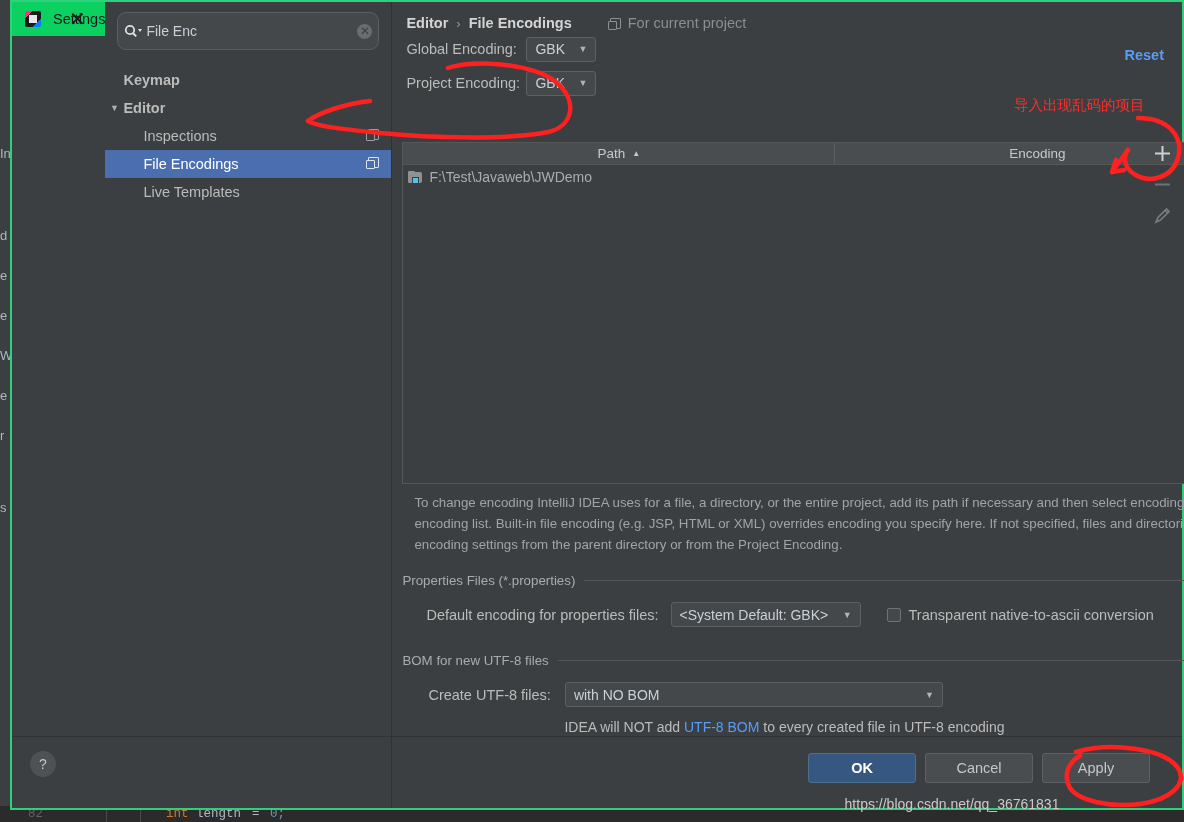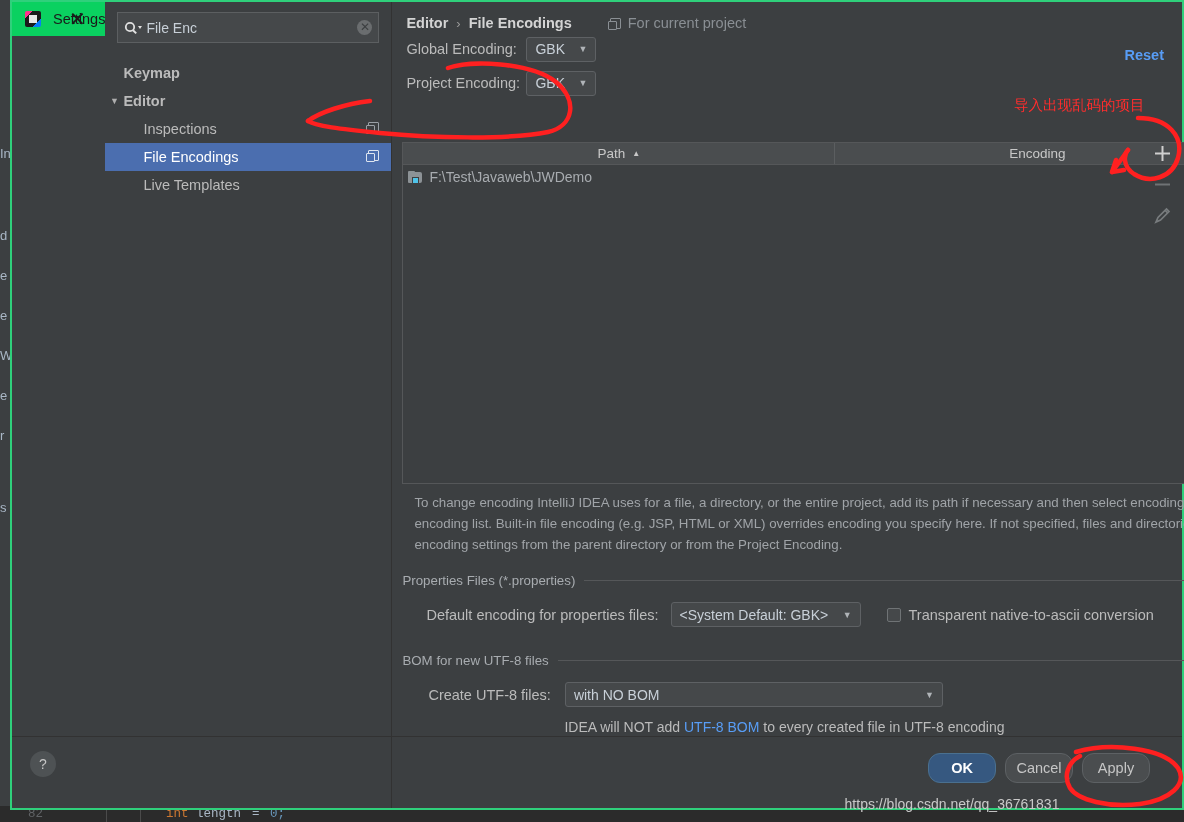--- a/index.html
+++ b/index.html
@@ -82,22 +82,22 @@
 
   
   .sidebar {
     width: 287px; flex: none;
     background: #3c3f41;
     border-right: 1px solid #323232;
     display: flex; flex-direction: column;
   }
   .search-wrap { padding: 10px 12px 4px 12px; }
   .search-box {
-    height: 31px; background: #45484a;
-    border: 1px solid #5c5f61; border-radius: 0;
+    height: 38px; background: #45484a;
+    border: 1px solid #5c5f61; border-radius: 9px;
     display: flex; align-items: center; padding: 0 6px;
     position: relative;
   }
   .search-icon-g { display: flex; align-items: center; color: #d8d8d8; }
   .search-icon-g svg { display: block; }
   .search-input {
     flex: 1; background: transparent; border: none; outline: none;
     color: #c8d0d8; font-size: 14px; padding-left: 3px;
     font-family: "Liberation Sans", sans-serif;
   }
@@ -268,21 +268,21 @@
     position: absolute; left: 18px; top: 14px;
     width: 26px; height: 26px; border-radius: 50%;
     background: #4e5254; color: #c6c6c6;
     font-size: 14px; line-height: 26px; text-align: center;
     cursor: pointer;
   }
   .btn-row {
     position: absolute; right: 32px; top: 16px; display: flex; gap: 9px;
   }
   .btn {
-    width: 68px; height: 30px; border-radius: 12px;
+    width: 108px; height: 30px; border-radius: 3px;
     font-size: 14.5px; display: flex; align-items: center; justify-content: center;
     cursor: pointer; border: 1px solid #5d6164; background: #4a4d4f; color: #c6c6c6;
   }
   .btn.primary { background: #365880; border-color: #4a708f; color: #ffffff; font-weight: bold; }
 
   
   .annot-layer { position: absolute; inset: 0; pointer-events: none; }
   .cn-note {
     position: absolute; left: 1014px; top: 96px; width: 132px;
     color: #ff2d2d; font-size: 14.5px; line-height: 19px;

